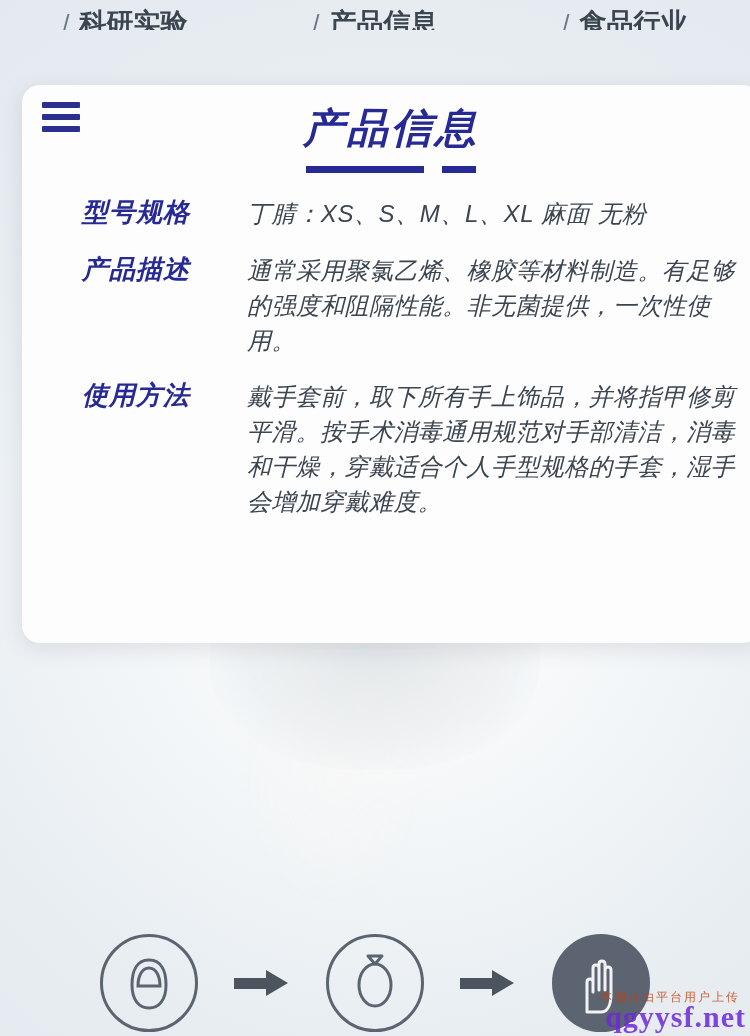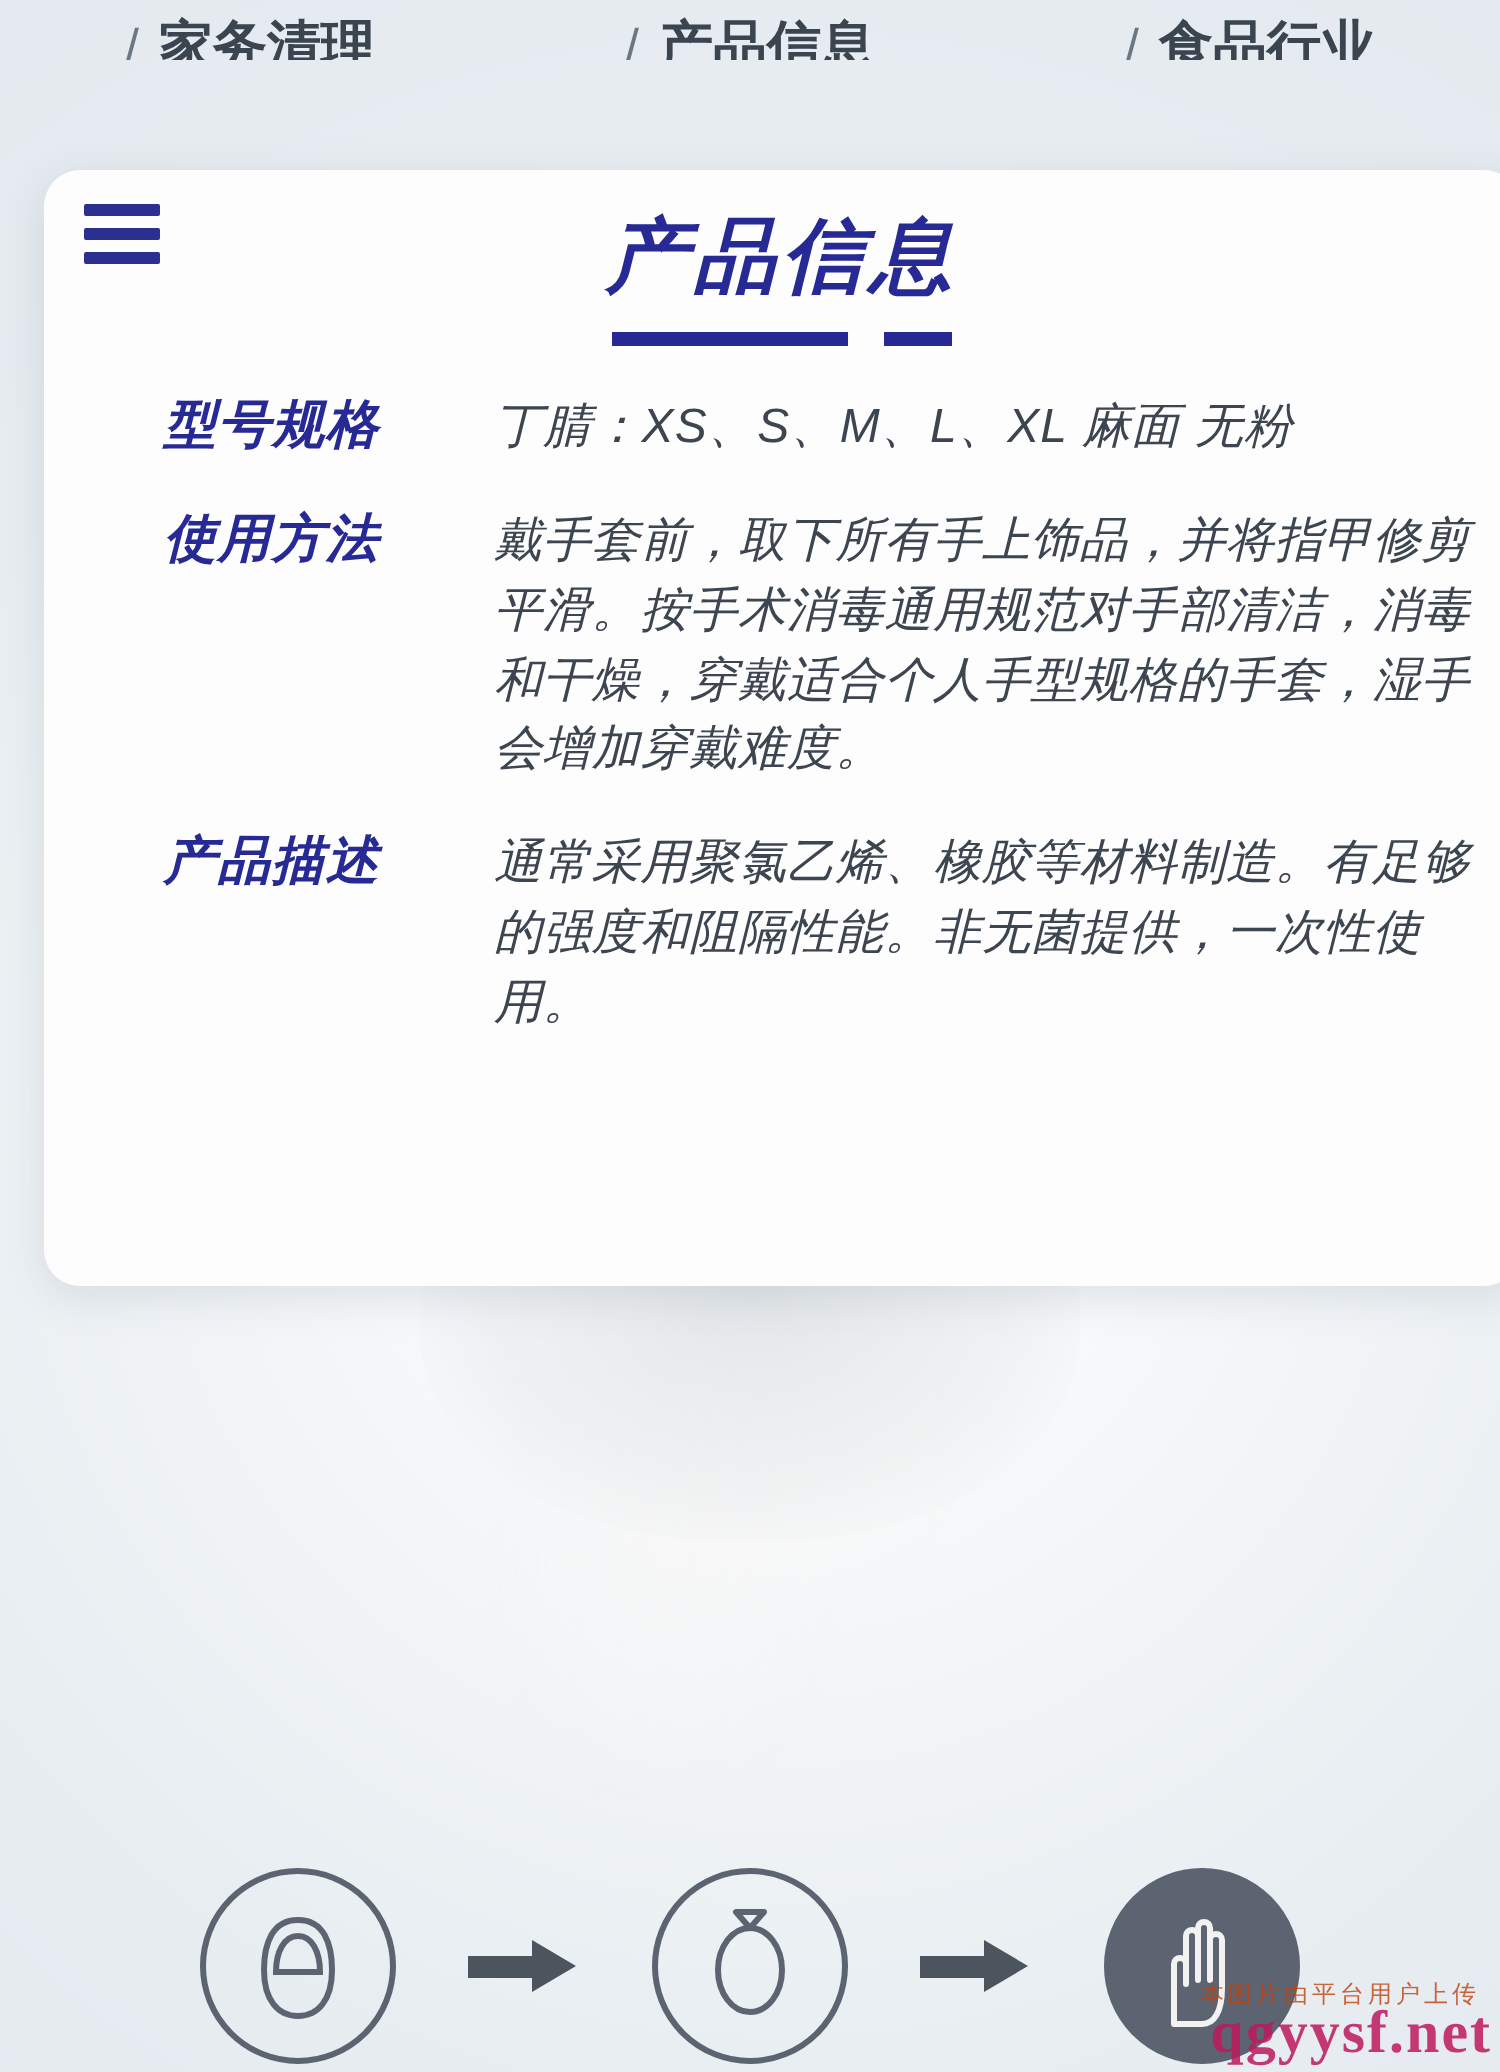--- a/index.html
+++ b/index.html
@@ -244,21 +244,21 @@
     border-top: 13px solid transparent;
     border-bottom: 13px solid transparent;
     border-left: 22px solid #4c545e;
   }
 
   
   .watermark {
     position: absolute;
     right: 4px;
     bottom: 2px;
-    color: #be185d;
+    color: #6d28d9;
     font-size: 30px;
     font-weight: bold;
     letter-spacing: 1px;
     opacity: 0.85;
     font-family: "Liberation Serif", serif;
   }
   .watermark-sub {
     position: absolute;
     right: 10px;
     bottom: 30px;
@@ -273,21 +273,21 @@
 
 <div class="bg"></div>
 <div class="bg-hand"></div>
 <div class="bg-shadow"></div>
 
 <div class="page">
 
   <div class="top-strip">
     <div class="top-item">
       <span class="slash">/</span>
-      <span>家务清理</span>
+      <span>科研实验</span>
     </div>
     <div class="top-item">
       <span class="slash">/</span>
       <span>产品信息</span>
     </div>
     <div class="top-item">
       <span class="slash">/</span>
       <span>食品行业</span>
     </div>
   </div>
@@ -305,26 +305,26 @@
         <span class="long"></span>
         <span class="short"></span>
       </div>
 
       <div class="rows">
         <div class="row">
           <div class="row-label">型号规格</div>
           <div class="row-value spec">丁腈：XS、S、M、L、XL  麻面 无粉</div>
         </div>
         <div class="row">
+          <div class="row-label">产品描述</div>
+          <div class="row-value">通常采用聚氯乙烯、橡胶等材料制造。有足够的强度和阻隔性能。非无菌提供，一次性使用。</div>
+        </div>
+        <div class="row">
           <div class="row-label">使用方法</div>
           <div class="row-value">戴手套前，取下所有手上饰品，并将指甲修剪平滑。按手术消毒通用规范对手部清洁，消毒和干燥，穿戴适合个人手型规格的手套，湿手会增加穿戴难度。</div>
-        </div>
-        <div class="row">
-          <div class="row-label">产品描述</div>
-          <div class="row-value">通常采用聚氯乙烯、橡胶等材料制造。有足够的强度和阻隔性能。非无菌提供，一次性使用。</div>
         </div>
       </div>
     </div>
   </div>
 
 
   <div class="tips-strip">
     <div class="tip-circle">
       <svg width="52" height="62" viewBox="0 0 52 62" aria-hidden="true">
         <path d="M26 8 C13 8 9 20 9 33 C9 48 16 56 26 56 C36 56 43 48 43 33 C43 20 39 8 26 8 Z" fill="none" stroke="#5b6470" stroke-width="3"></path>

